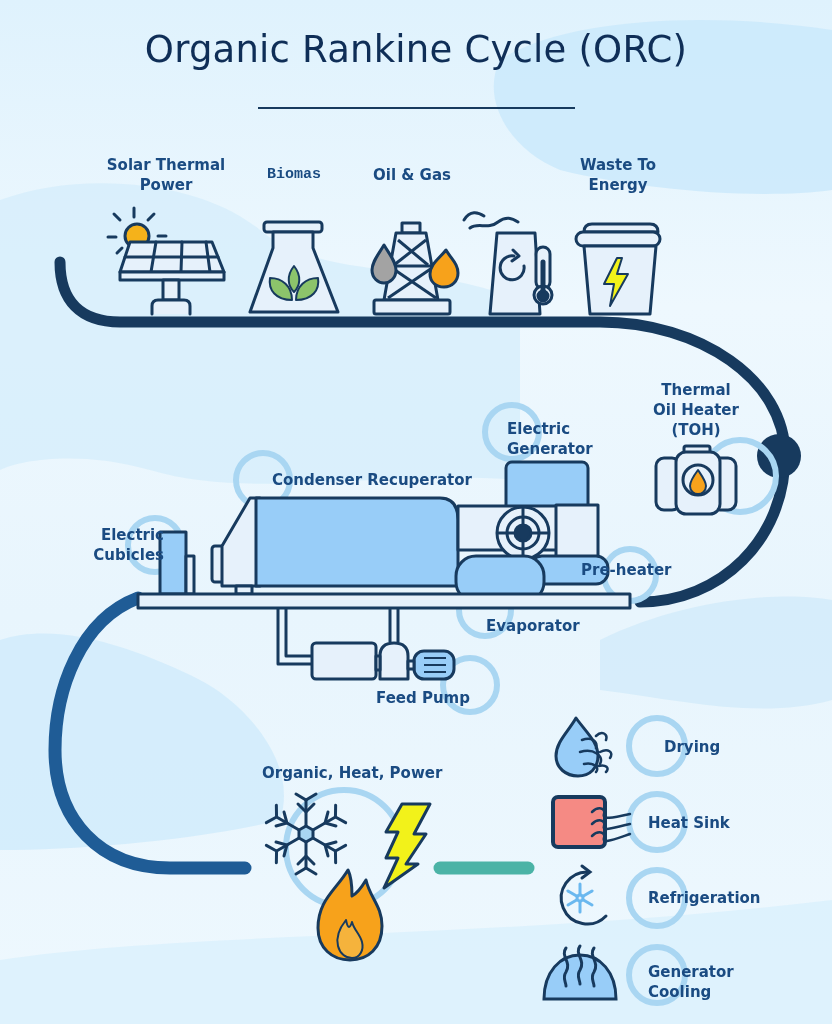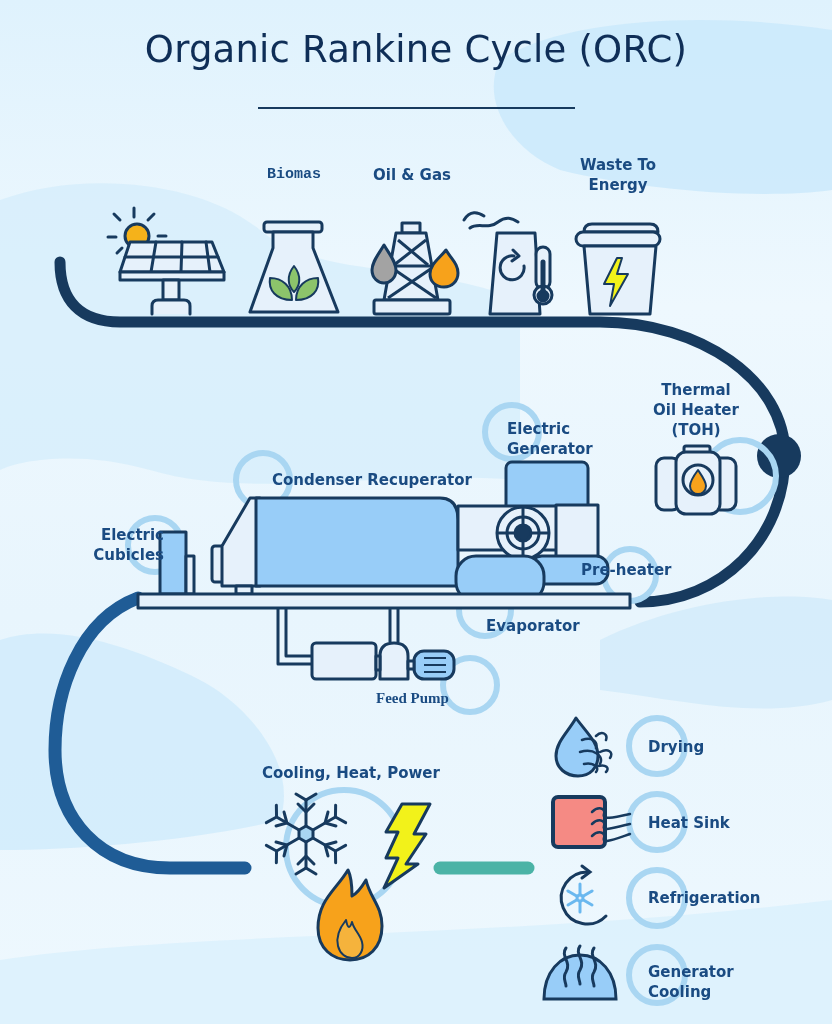--- a/index.html
+++ b/index.html
@@ -209,20 +209,24 @@
     <g stroke="#173a5e" stroke-width="3" stroke-linecap="round">
       <path d="M544,999 C544,972 560,955 580,955 C600,955 616,972 616,999 Z" fill="#98cdf8"></path>
       <path d="M566,948 C560,956 572,962 566,972 C562,978 566,982 566,986" fill="none"></path>
       <path d="M580,946 C574,954 586,960 580,970 C576,976 580,980 580,984" fill="none"></path>
       <path d="M594,948 C588,956 600,962 594,972 C590,978 594,982 594,986" fill="none"></path>
     </g>
   </svg>
 
   <div class="title">Organic Rankine Cycle (ORC)</div>
 
+  <div class="lbl" style="left:96px; top:155px; width:140px;">
+    <div>Solar Thermal</div>
+    <div>Power</div>
+  </div>
   <div class="lbl" style="left:244px; top:165px; width:100px;font-family:Liberation Mono, monospace;">Biomas</div>
   <div class="lbl" style="left:362px; top:165px; width:100px;">Oil &amp; Gas</div>
   <div class="lbl" style="left:646px; top:380px; width:100px;">
     <div>Thermal</div>
     <div>Oil Heater</div>
     <div>(TOH)</div>
   </div>
 
   <div class="lbl" style="left:568px; top:155px; width:100px;">
     <div>Waste To</div>
@@ -233,24 +237,24 @@
     <div>Electric</div>
     <div>Generator</div>
   </div>
   <div class="lbl left" style="left:272px; top:470px;">Condenser Recuperator</div>
   <div class="lbl" style="left:64px; top:525px; width:100px; text-align:right;">
     <div>Electric</div>
     <div>Cubicles</div>
   </div>
   <div class="lbl left" style="left:581px; top:560px;text-align:center;">Pre-heater</div>
   <div class="lbl left" style="left:486px; top:616px;">Evaporator</div>
-  <div class="lbl left" style="left:376px; top:688px;font-family:Liberation Serif, serif;">Feed Pump</div>
-
-  <div class="lbl left" style="left:262px; top:763px;">Cooling, Heat, Power</div>
-
-  <div class="lbl left" style="left:648px; top:737px;text-align:right;">Drying</div>
+  <div class="lbl left" style="left:376px; top:688px;">Feed Pump</div>
+
+  <div class="lbl left" style="left:262px; top:763px;">Organic, Heat, Power</div>
+
+  <div class="lbl left" style="left:664px; top:737px;text-align:right;">Drying</div>
   <div class="lbl left" style="left:648px; top:813px;">Heat Sink</div>
   <div class="lbl left" style="left:648px; top:888px;">Refrigeration</div>
   <div class="lbl left" style="left:648px; top:962px;">
     <div>Generator</div>
     <div>Cooling</div>
   </div>
 </div>
 
 </body></html>

